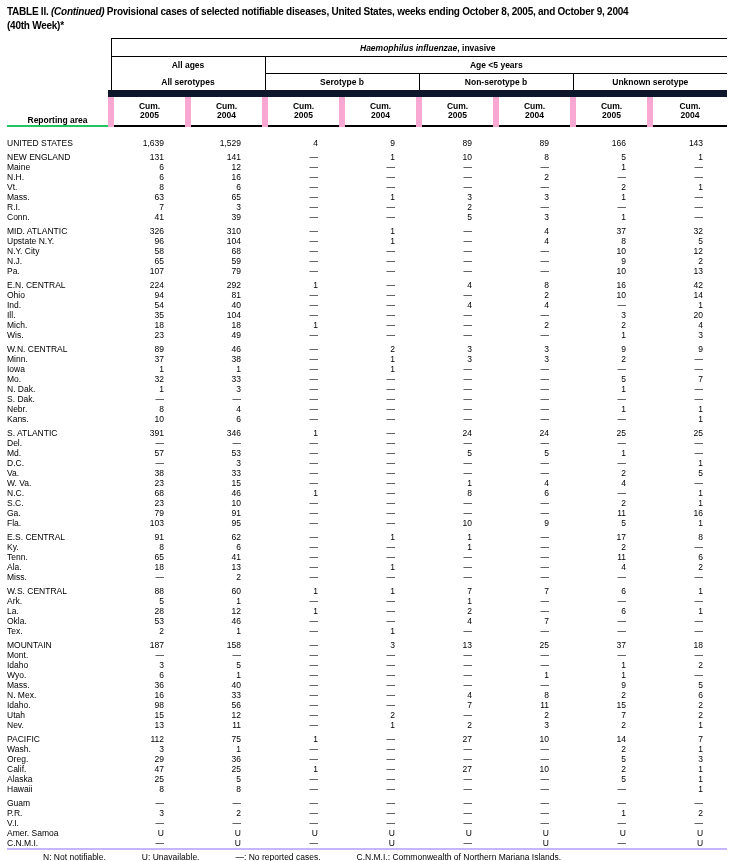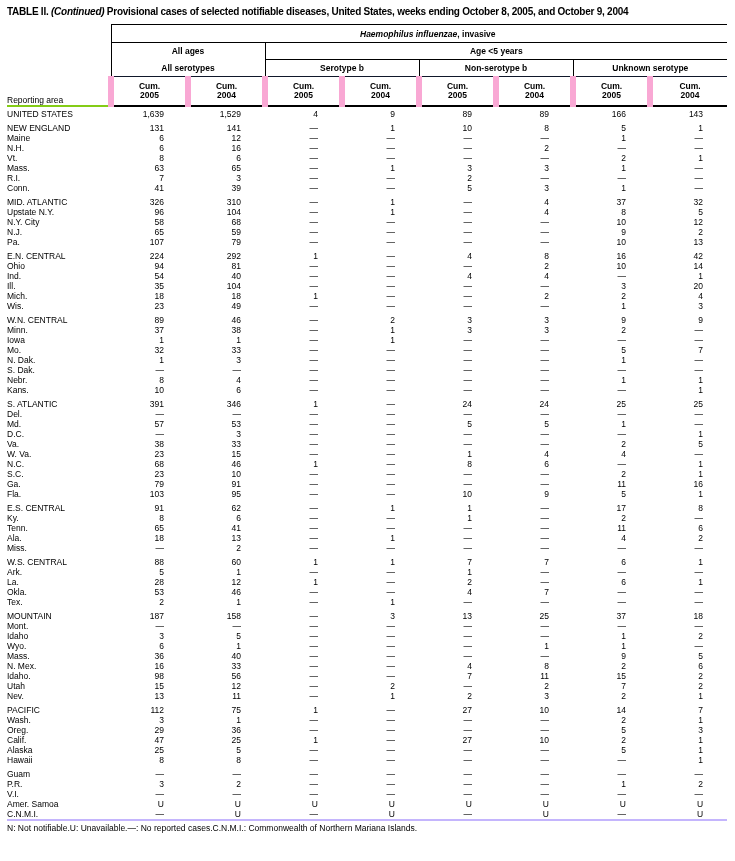--- a/index.html
+++ b/index.html
@@ -5,51 +5,52 @@
   html,body { margin:0; padding:0; background:#fff; color:#000;
     font-family:"Liberation Sans", sans-serif; }
   .page { width:735px; height:861px; box-sizing:border-box; padding:5px 7px 0 7px; overflow:hidden;border-radius:20px; }
   .title { font-size:10px; font-weight:bold; line-height:14px; letter-spacing:-0.25px; white-space:nowrap; }
   .title .cont { font-style:italic; }
   table.main { border-collapse:collapse; table-layout:fixed; width:720px; margin-top:5px; }
   table.main th, table.main td { padding:0; font-size:8.5px; line-height:10px; overflow:hidden; white-space:nowrap; }
   col.c-area { width:104px; }
   col.c-val { width:77px; }
   thead th { font-weight:bold; text-align:center; vertical-align:middle; }
-  th.area-h { text-align:left; vertical-align:bottom; font-weight:normal; padding-bottom:3px; border-bottom:2px solid #84cc16; }
+  th.area-h { text-align:center; vertical-align:bottom; font-weight:bold; padding-bottom:3px; border-bottom:2px solid #22c55e; }
   tr.h-disease th.disease { border-top:1px solid #000; border-bottom:1px solid #000; border-left:1px solid #000; height:17px; }
   .disease .it { font-style:italic;padding-left:17px; }
   tr.h-group th { height:16px; }
   th.allages { border-left:1px solid #000; }
   th.age5 { border-left:1px solid #000; border-bottom:1px solid #000; }
-  tr.h-sub th { height:16px; border-bottom:1px solid #0f172a;text-align:center; }
+  tr.h-sub th { height:16px; border-bottom:7px solid #0f172a;text-align:center; }
   th.sub-left { border-left:1px solid #000; }
   tr.h-cum th { height:28px; vertical-align:middle; border-bottom:2px solid #000; }
   tr.h-cum th.vline { border-left:6px solid #f9a8d4; }
   .cumlbl, .cumyr { display:block; line-height:9.5px; }
   tbody td { height:10px; }
   tbody td.area { text-align:left; }
   tbody td.val { text-align:right; padding-right:24px; }
   tbody tr.gap td { padding-top:4px; }
-  tbody tr:first-child td { padding-top:2px; }
+  tbody tr:first-child td { padding-top:11px; }
   tbody tr:last-child td { border-bottom:2px solid #c4b5fd; }
   .footnotes { margin-top:2px; font-size:8.5px; line-height:11px; }
-  .legend span { margin-right:0; }
+  .legend span { margin-right:0;margin-left:36px; }
   .lg1 { margin-right:22px; } .lg2 { margin-right:38px; } .lg3 { margin-right:42px; }
 </style>
 </head>
 <body>
 
 <div class="page">
 
   <div class="title">
     <span>TABLE II.</span>
     <span class="cont">(Continued)</span>
     <span>Provisional cases of selected notifiable diseases, United States, weeks ending October 8, 2005, and October 9, 2004</span>
   </div>
+  <div class="title">(40th Week)*</div>
 
   <table class="main">
     <colgroup>
       <col class="c-area">
         <col class="c-val">
         <col class="c-val">
         <col class="c-val">
         <col class="c-val">
       <col class="c-val">
         <col class="c-val">

